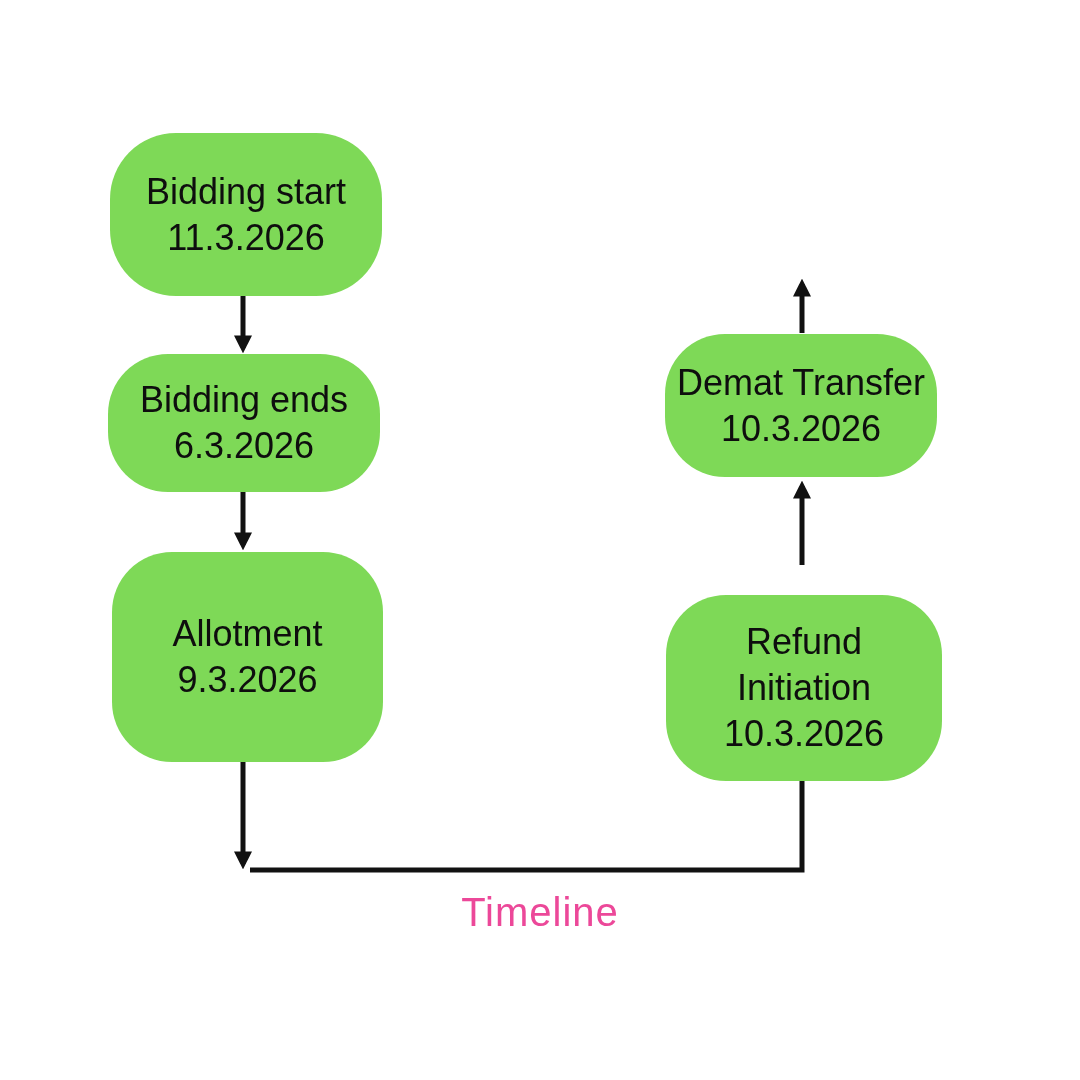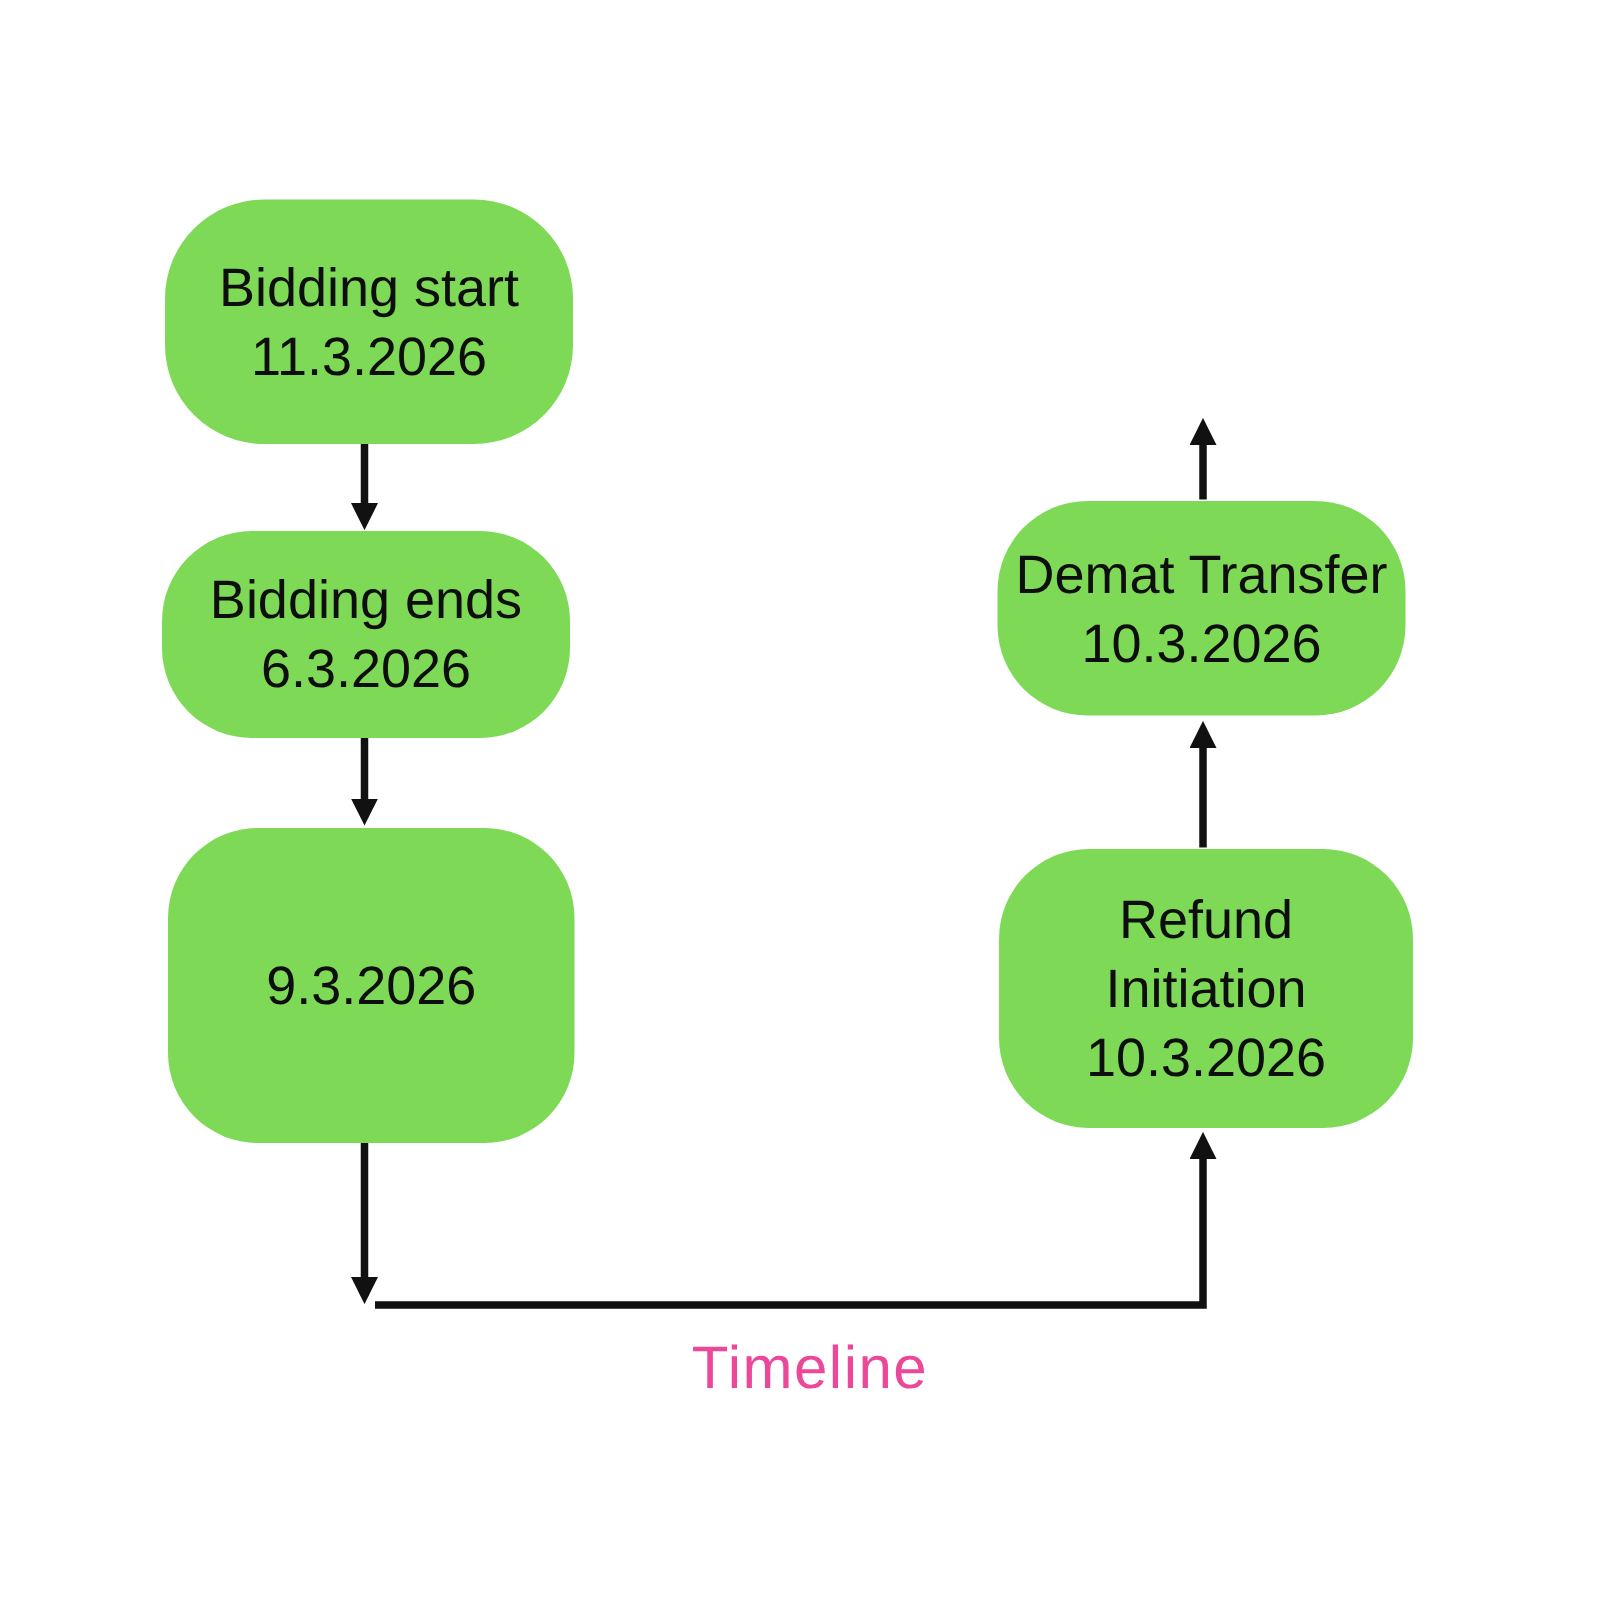--- a/index.html
+++ b/index.html
@@ -35,21 +35,21 @@
     font-size: 36px;
     line-height: 46px;
     border-radius: 60px;
   }
   .node span {
     white-space: nowrap;
   }
   .n-bidding-start { left: 110px; top: 133px; width: 272px; height: 163px; border-radius: 66px; }
   .n-bidding-ends  { left: 108px; top: 354px; width: 272px; height: 138px; }
   .n-allotment     { left: 112px; top: 552px; width: 271px; height: 210px; }
-  .n-refund        { left: 666px; top: 566px; width: 276px; height: 186px; }
+  .n-refund        { left: 666px; top: 595px; width: 276px; height: 186px; }
   .n-demat         { left: 665px; top: 334px; width: 272px; height: 143px; }
   .n-listing       { left: 665px; top: 134px; width: 273px; height: 141px; }
   .diagram-title {
     position: absolute;
     left: 0;
     top: 890px;
     width: 1080px;
     text-align: center;
     font-size: 40px;
     color: #ec4899;
@@ -79,20 +79,21 @@
     <span>Bidding start</span>
     <span>11.3.2026</span>
   </div>
 
   <div class="node n-bidding-ends">
     <span>Bidding ends</span>
     <span>6.3.2026</span>
   </div>
 
   <div class="node n-allotment">
+    <span>Allotment</span>
     <span>9.3.2026</span>
   </div>
 
   <div class="node n-refund">
     <span>Refund</span>
     <span>Initiation</span>
     <span>10.3.2026</span>
   </div>
 
   <div class="node n-demat">

